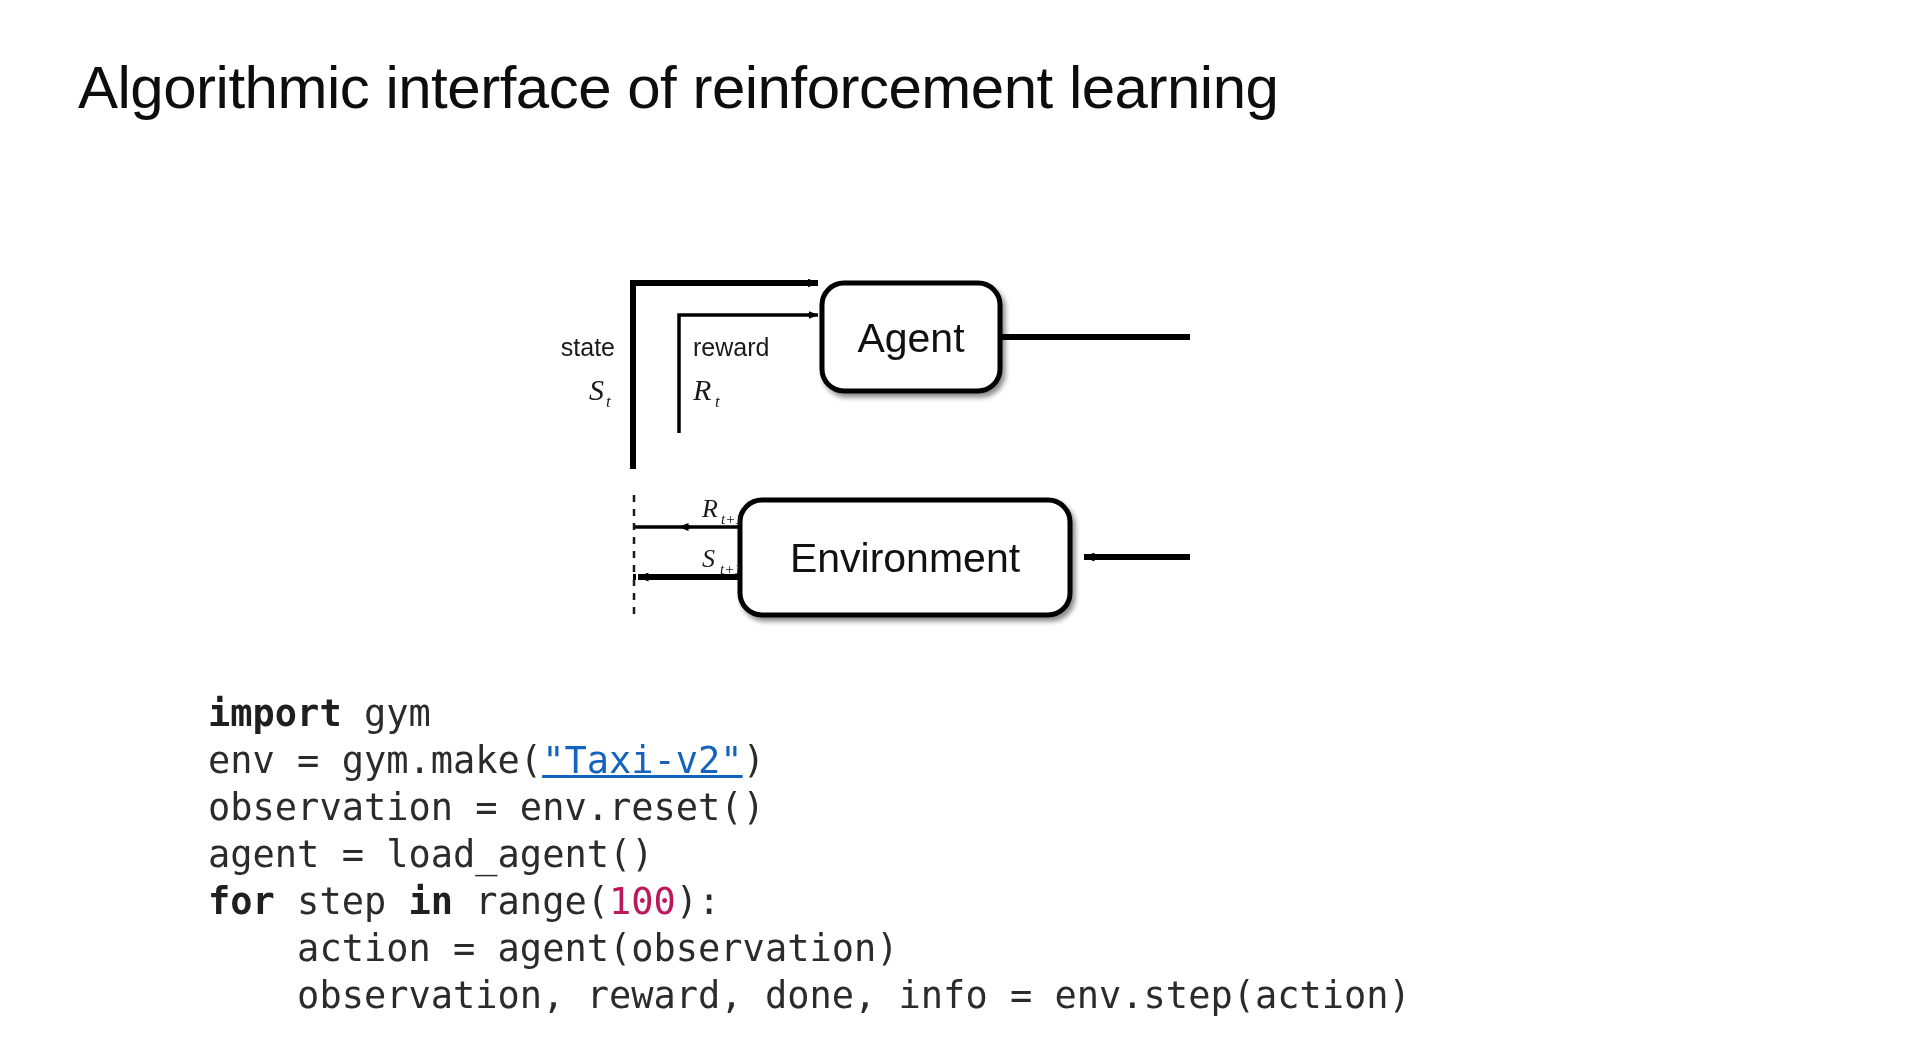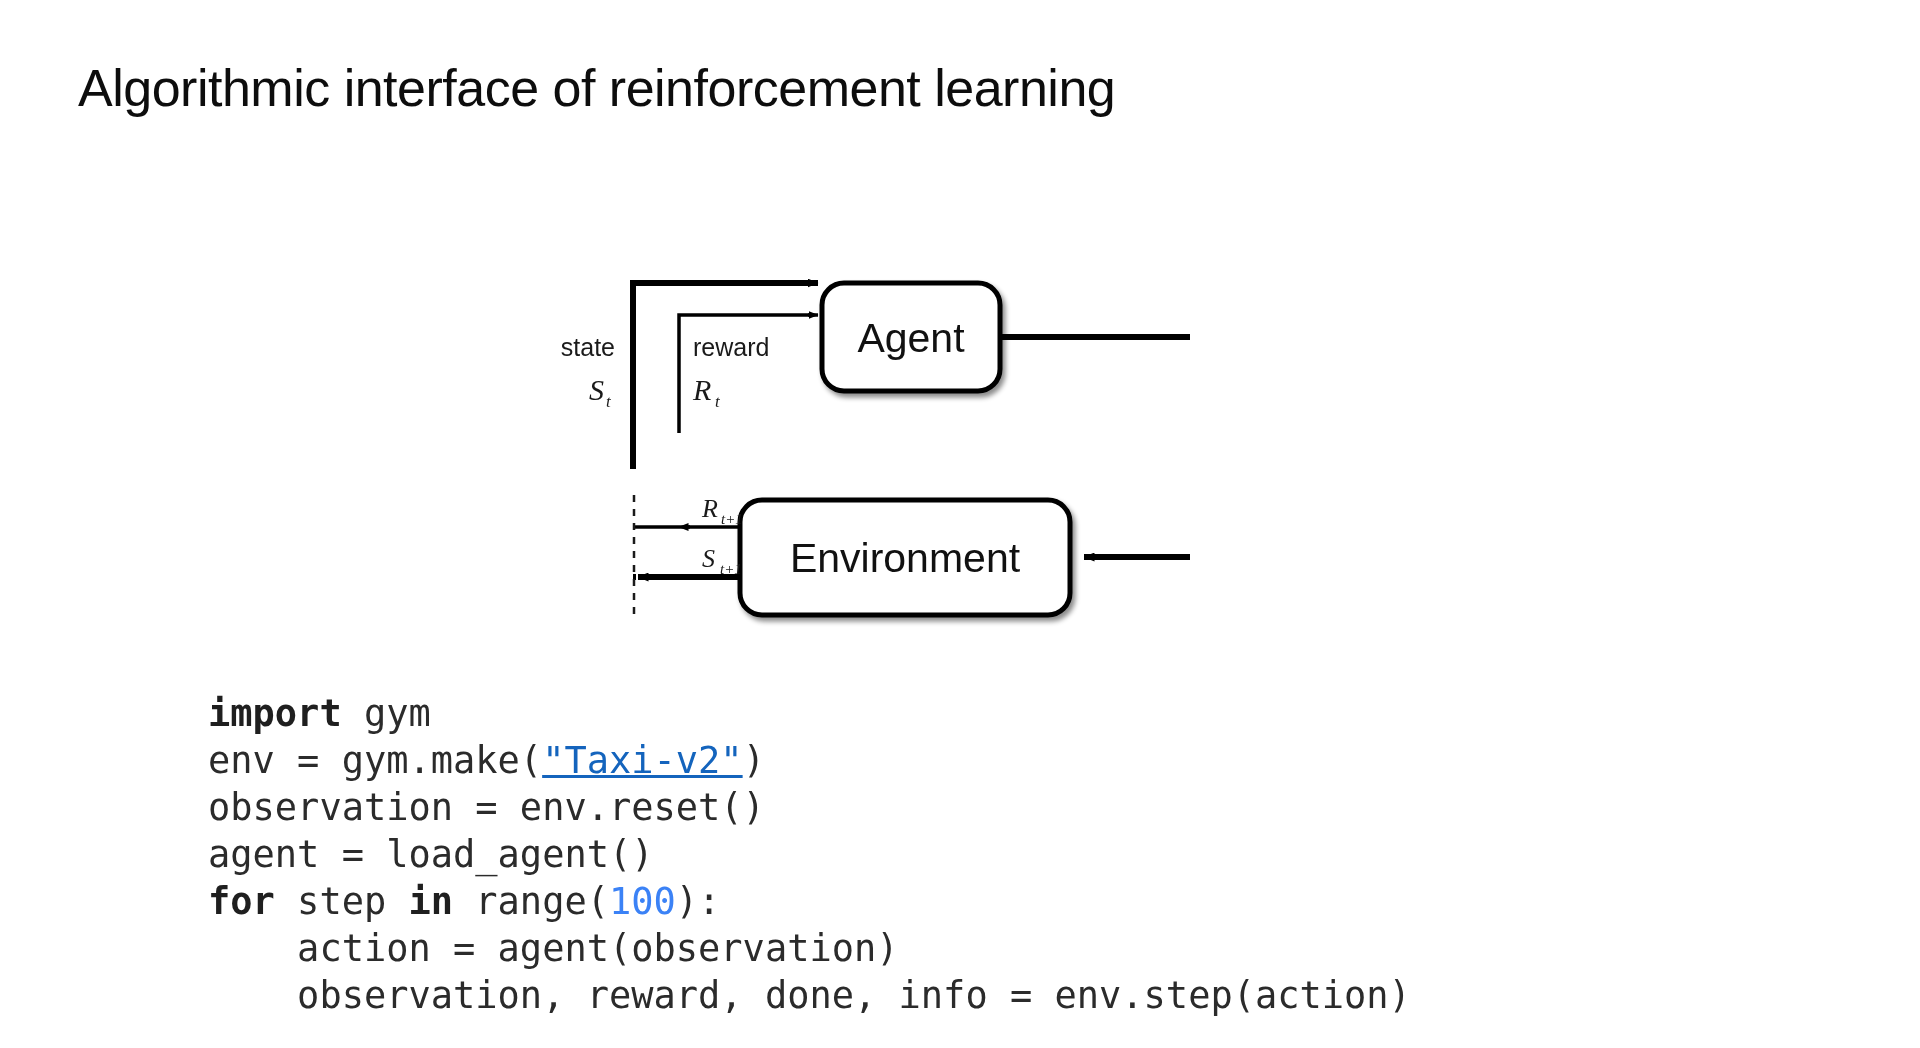--- a/index.html
+++ b/index.html
@@ -16,21 +16,21 @@
     color: #000000;
   }
 
   
   #slide-title {
     position: absolute;
     left: 78px;
     top: 42px;
     width: 1800px;
     font-family: "Liberation Sans", sans-serif;
-    font-size: 52px;
+    font-size: 60px;
     font-weight: 400;
     line-height: 92px;
     letter-spacing: -0.5px;
     color: #0d0d0d;
     white-space: nowrap;
   }
 
   
   #rl-diagram {
     position: absolute;
@@ -91,21 +91,21 @@
   }
   #code-block .ln {
     display: block;
     height: 47px;
   }
   #code-block .kw {
     font-weight: bold;
     color: #1f1f1f;
   }
   #code-block .num {
-    color: #3b82f6;
+    color: #be185d;
   }
   #code-block .lnk {
     color: #1464bd;
     text-decoration: underline;
     cursor: pointer;
   }
 </style>
 </head>
 <body>
 

